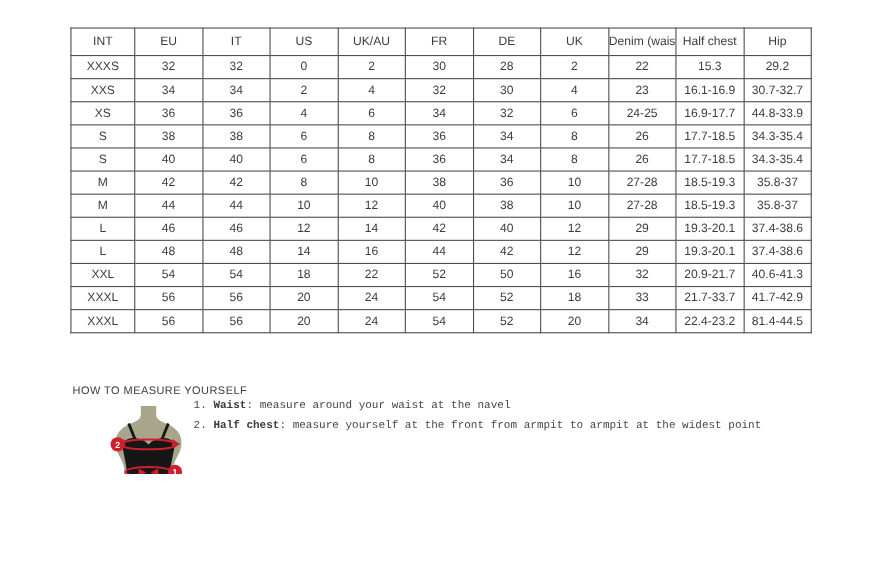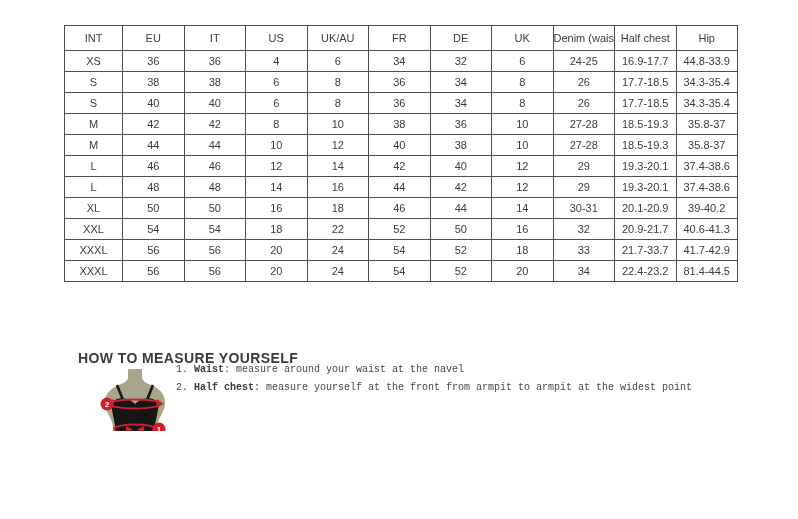--- a/index.html
+++ b/index.html
@@ -19,21 +19,21 @@
     text-align:center;vertical-align:middle;
     font-weight:400;padding:0;
     white-space:nowrap;overflow:hidden;
   }
   table.size-table th{height:24px;}
   table.size-table td{height:20px;}
   table.size-table col.c-int{width:58px;}
   
   .measure-title{
     position:absolute;left:66px;top:350px;
-    font-size:14px;font-weight:700;letter-spacing:.4px;color:#3b3b3b;margin-left:12px;
+    font-size:10px;font-weight:400;letter-spacing:.4px;color:#3b3b3b;
   }
   .measure-list{
     position:absolute;left:176px;top:364px;
     list-style:none;margin:0;padding:0;
     font-size:10px;color:#474747;font-family:Liberation Mono, monospace;
   }
   .measure-list li{line-height:12px;margin-bottom:6px;}
   .measure-list .lbl{font-weight:700;color:#3b3b3b;}
   .figure-wrap{position:absolute;left:84px;top:366px;width:102px;height:126px;}
   .figure-wrap svg{display:block;width:102px;height:126px;}
@@ -70,20 +70,46 @@
           <th>FR</th>
           <th>DE</th>
           <th>UK</th>
           <th>Denim (waist)</th>
           <th>Half chest</th>
           <th>Hip</th>
         </tr>
     </thead>
     <tbody>
         <tr>
+          <td>XXXS</td>
+          <td>32</td>
+          <td>32</td>
+          <td>0</td>
+          <td>2</td>
+          <td>30</td>
+          <td>28</td>
+          <td>2</td>
+          <td>22</td>
+          <td>15.3</td>
+          <td>29.2</td>
+        </tr>
+        <tr>
+          <td>XXS</td>
+          <td>34</td>
+          <td>34</td>
+          <td>2</td>
+          <td>4</td>
+          <td>32</td>
+          <td>30</td>
+          <td>4</td>
+          <td>23</td>
+          <td>16.1-16.9</td>
+          <td>30.7-32.7</td>
+        </tr>
+        <tr>
           <td>XS</td>
           <td>36</td>
           <td>36</td>
           <td>4</td>
           <td>6</td>
           <td>34</td>
           <td>32</td>
           <td>6</td>
           <td>24-25</td>
           <td>16.9-17.7</td>
@@ -159,33 +185,20 @@
           <td>48</td>
           <td>48</td>
           <td>14</td>
           <td>16</td>
           <td>44</td>
           <td>42</td>
           <td>12</td>
           <td>29</td>
           <td>19.3-20.1</td>
           <td>37.4-38.6</td>
-        </tr>
-        <tr>
-          <td>XL</td>
-          <td>50</td>
-          <td>50</td>
-          <td>16</td>
-          <td>18</td>
-          <td>46</td>
-          <td>44</td>
-          <td>14</td>
-          <td>30-31</td>
-          <td>20.1-20.9</td>
-          <td>39-40.2</td>
         </tr>
         <tr>
           <td>XXL</td>
           <td>54</td>
           <td>54</td>
           <td>18</td>
           <td>22</td>
           <td>52</td>
           <td>50</td>
           <td>16</td>

